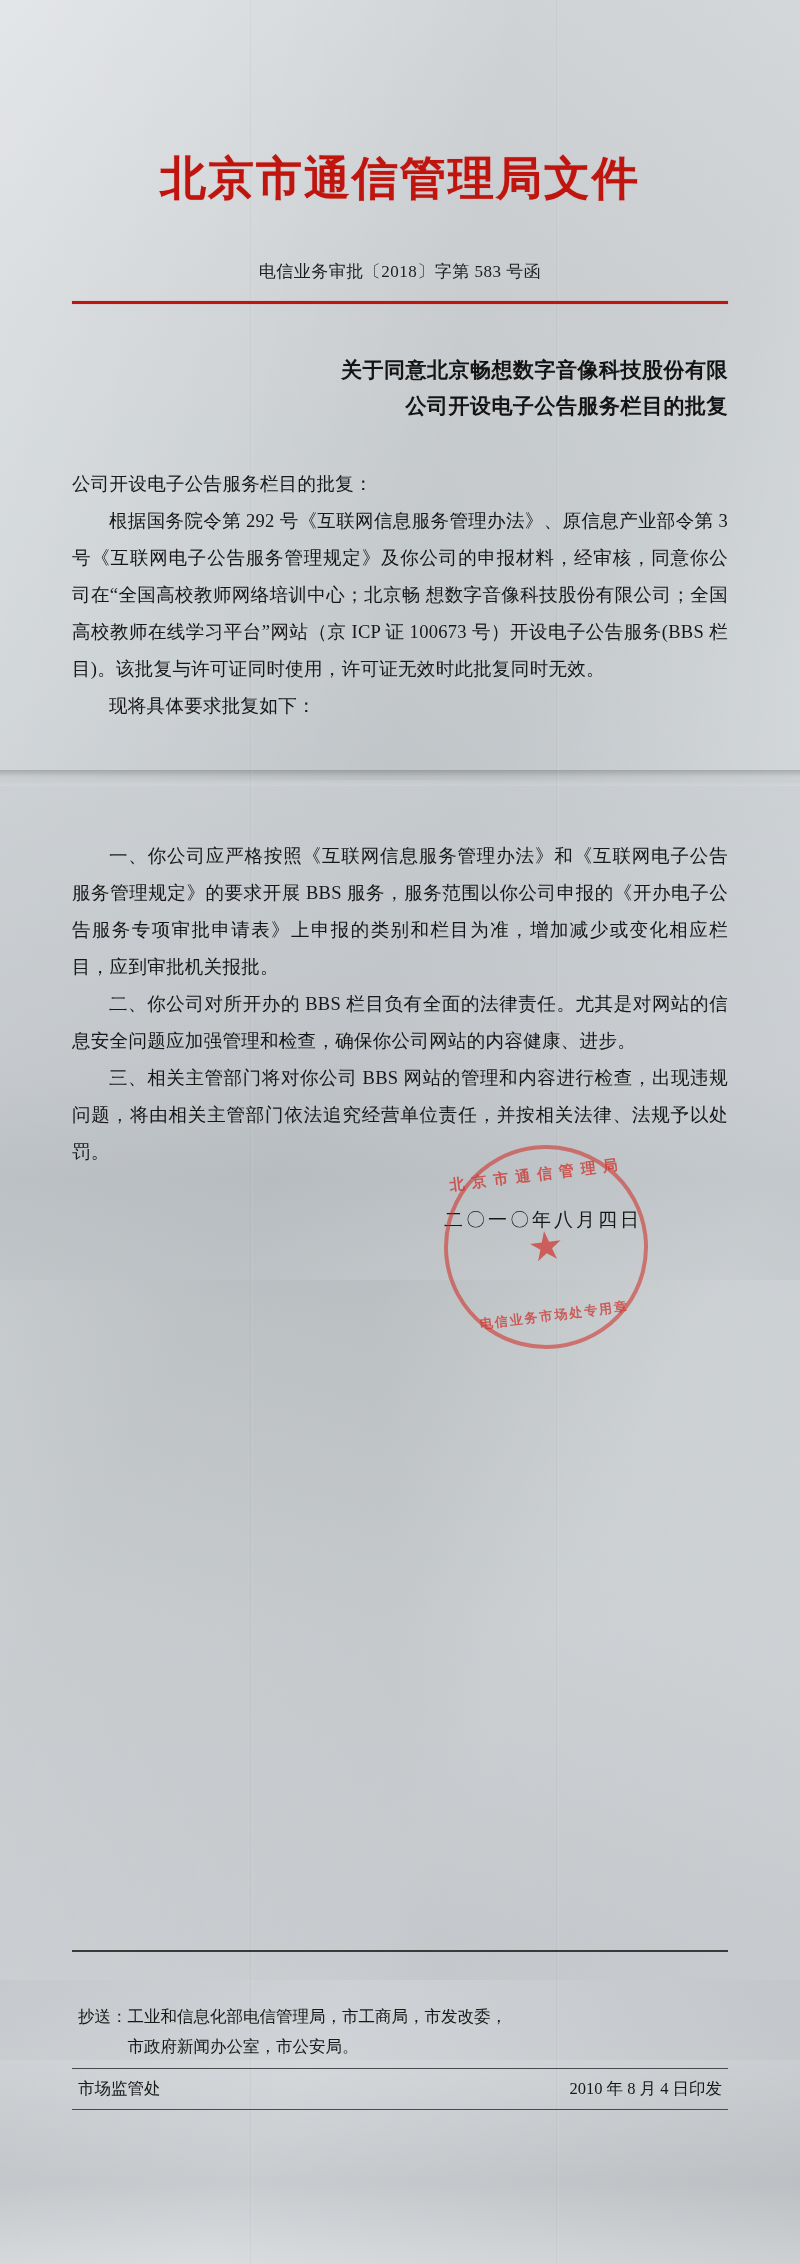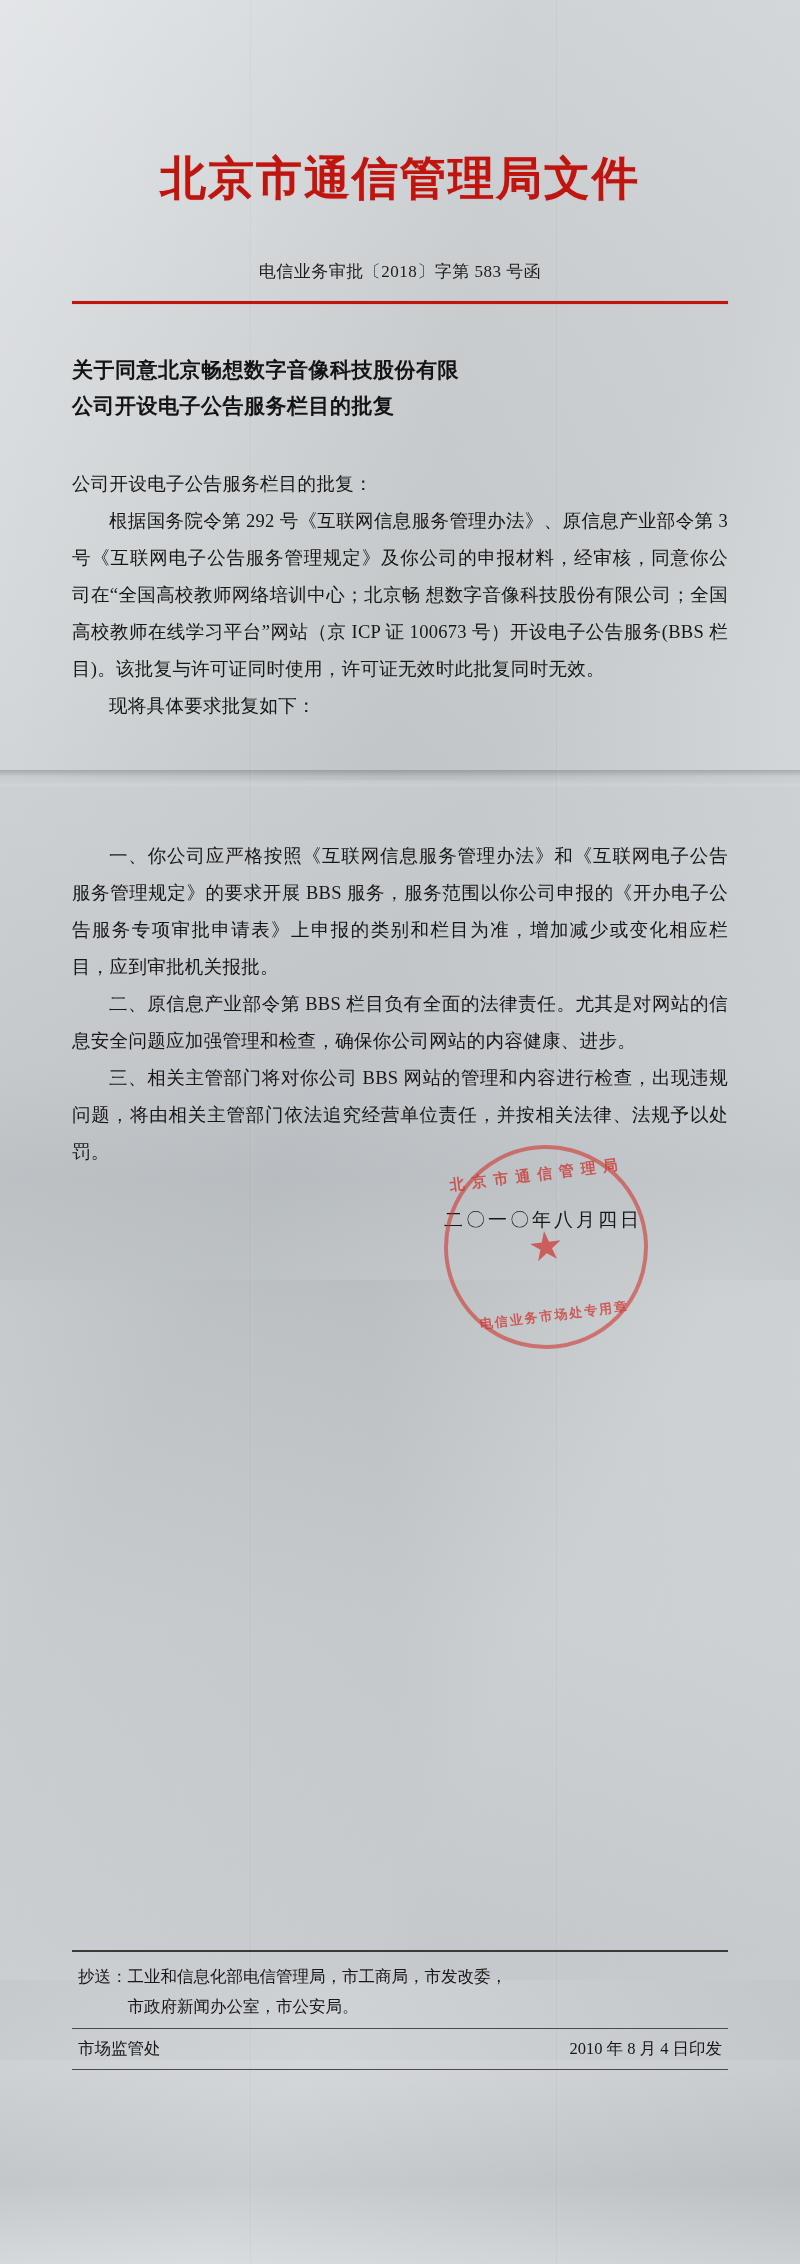--- a/index.html
+++ b/index.html
@@ -82,21 +82,21 @@
     margin: 18px 0 0 0;
     height: 3px;
     background: #c0150f;
     width: 656px;
     box-shadow: 0 0 1px rgba(192,21,15,0.6);
   }
 
   
   .subject {
     margin-top: 48px;
-    text-align: left;
+    text-align: right;
     font-weight: bold;
     font-size: 21px;
     line-height: 36px;
     color: #141414;
     letter-spacing: 0.5px;
   }
   .subject div { white-space: nowrap; }
 
   
   .body-block {
@@ -198,20 +198,21 @@
   .footer-rule.thin {
     height: 1px;
     background: #4a4a4a;
   }
   .cc-row {
     display: flex;
     padding: 10px 0 6px 0;
     font-size: 16.5px;
     line-height: 30px;
     color: #171717;
+    margin-top: 40px;
   }
   .cc-label { white-space: nowrap; padding-left: 6px; }
   .cc-value { }
   .foot-row {
     display: flex;
     justify-content: space-between;
     padding: 9px 6px 9px 6px;
     font-size: 16.5px;
     color: #171717;
   }
@@ -241,21 +242,21 @@
     </div>
 
     <div class="body-block">
       <div class="addressee">公司开设电子公告服务栏目的批复：</div>
       <div class="para">根据国务院令第 292 号《互联网信息服务管理办法》、原信息产业部令第 3 号《互联网电子公告服务管理规定》及你公司的申报材料，经审核，同意你公司在“全国高校教师网络培训中心；北京畅 想数字音像科技股份有限公司；全国高校教师在线学习平台”网站（京 ICP 证 100673 号）开设电子公告服务(BBS 栏目)。该批复与许可证同时使用，许可证无效时此批复同时无效。</div>
       <div class="para">现将具体要求批复如下：</div>
     </div>
 
     <div class="body-block-2">
       <div class="para">一、你公司应严格按照《互联网信息服务管理办法》和《互联网电子公告服务管理规定》的要求开展 BBS 服务，服务范围以你公司申报的《开办电子公告服务专项审批申请表》上申报的类别和栏目为准，增加减少或变化相应栏目，应到审批机关报批。</div>
-      <div class="para">二、原信息产业部令第 BBS 栏目负有全面的法律责任。尤其是对网站的信息安全问题应加强管理和检查，确保你公司网站的内容健康、进步。</div>
+      <div class="para">二、你公司对所开办的 BBS 栏目负有全面的法律责任。尤其是对网站的信息安全问题应加强管理和检查，确保你公司网站的内容健康、进步。</div>
       <div class="para">三、相关主管部门将对你公司 BBS 网站的管理和内容进行检查，出现违规问题，将由相关主管部门依法追究经营单位责任，并按相关法律、法规予以处罚。</div>
     </div>
 
     <div class="sign-area">
       <div class="date-line">二〇一〇年八月四日</div>
       <div class="seal">
         <div class="seal-top">北京市通信管理局</div>
         <div class="seal-star">★</div>
         <div class="seal-bottom">电信业务市场处专用章</div>
       </div>

